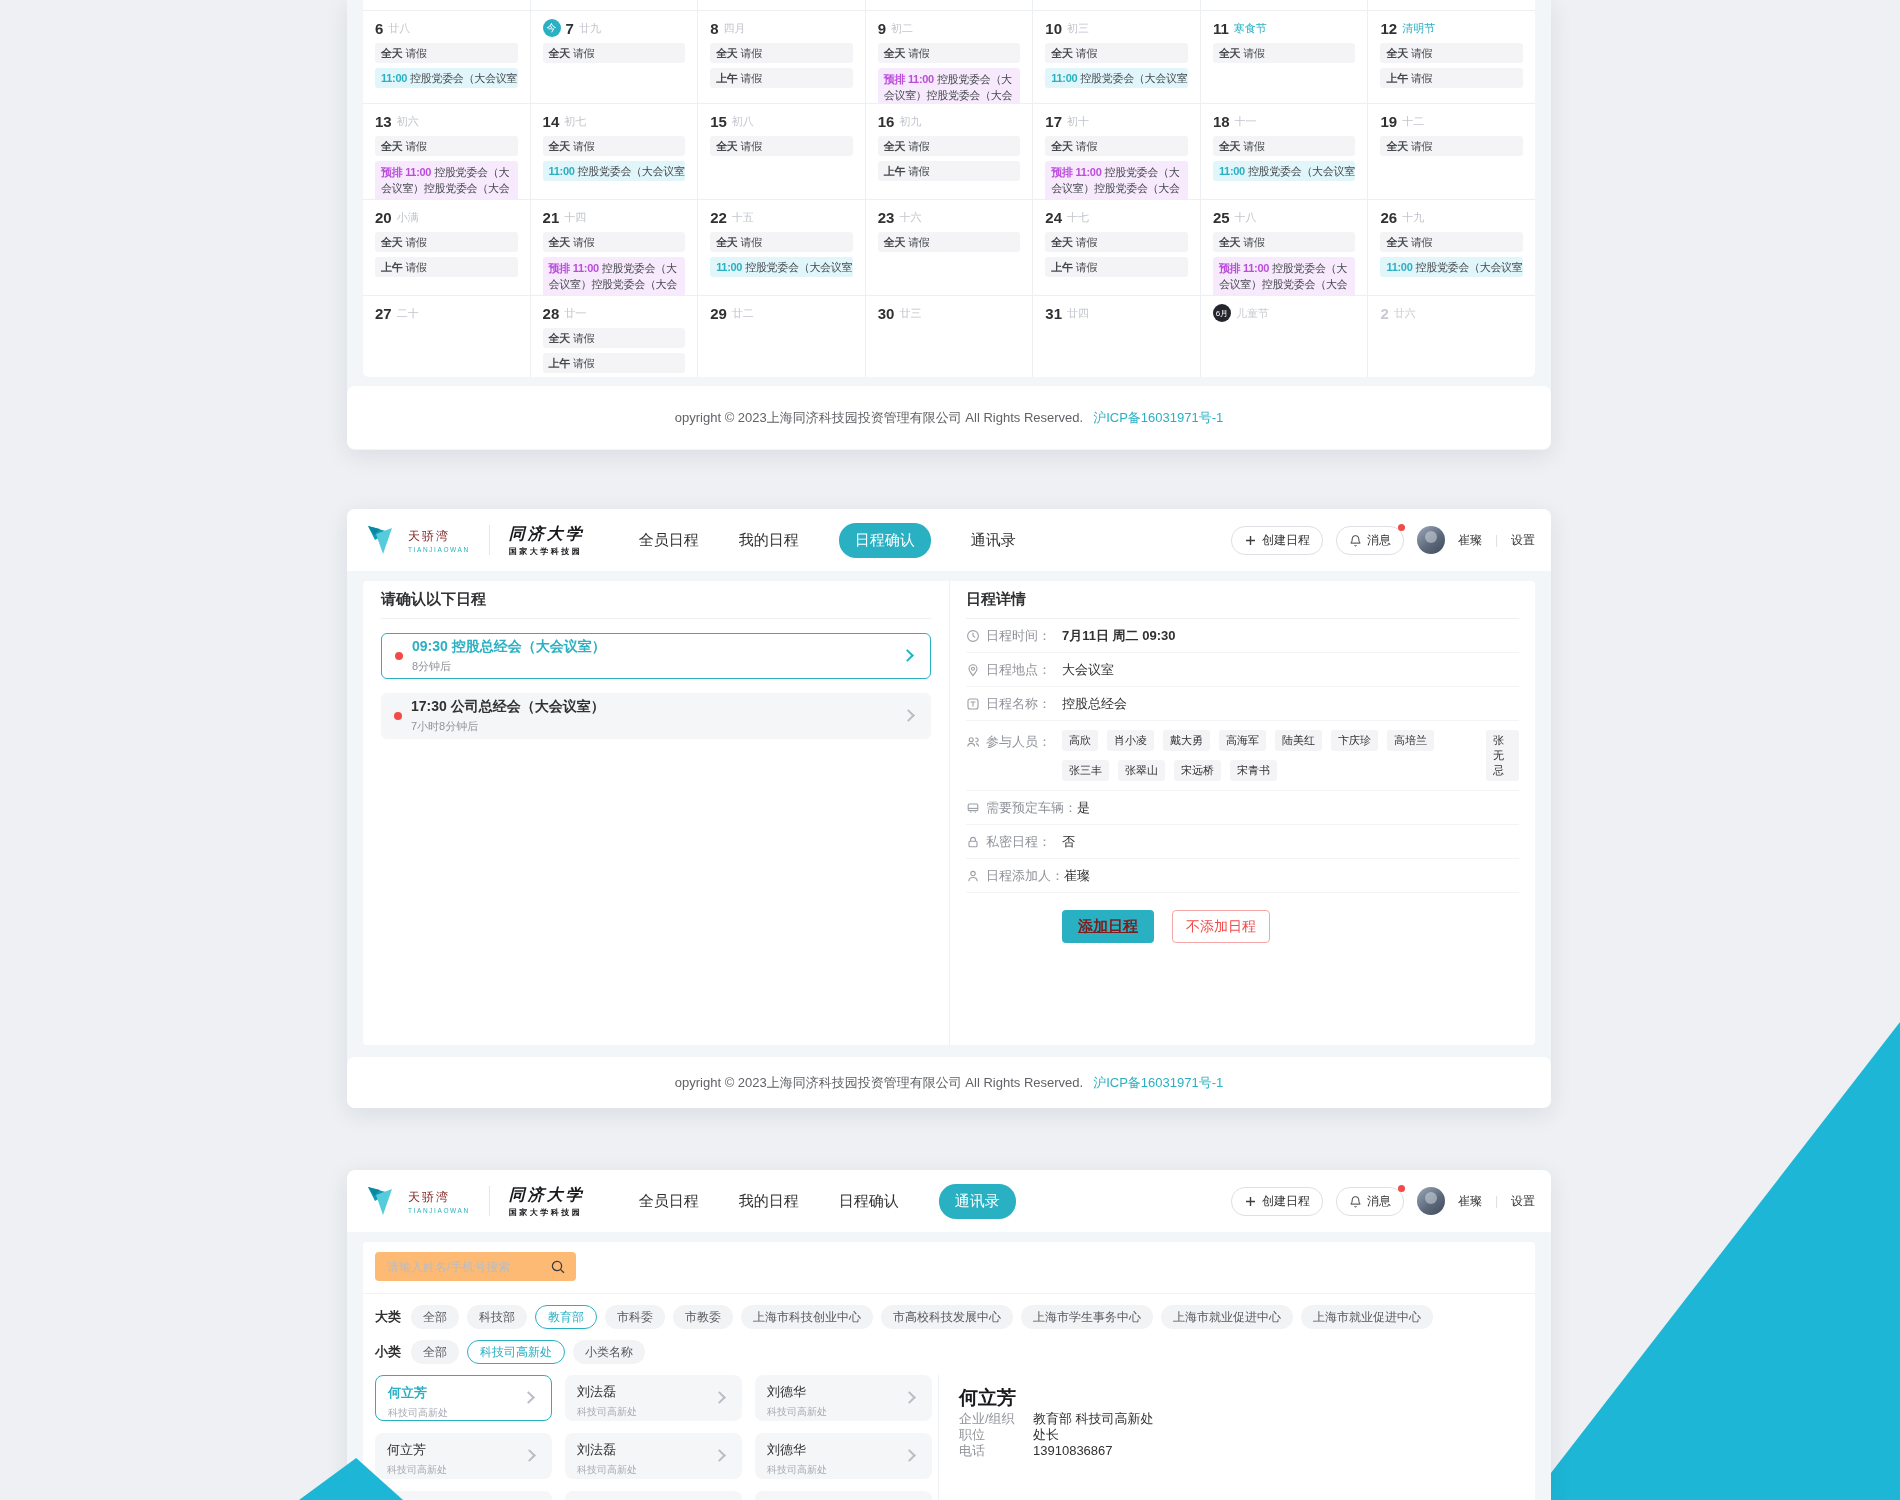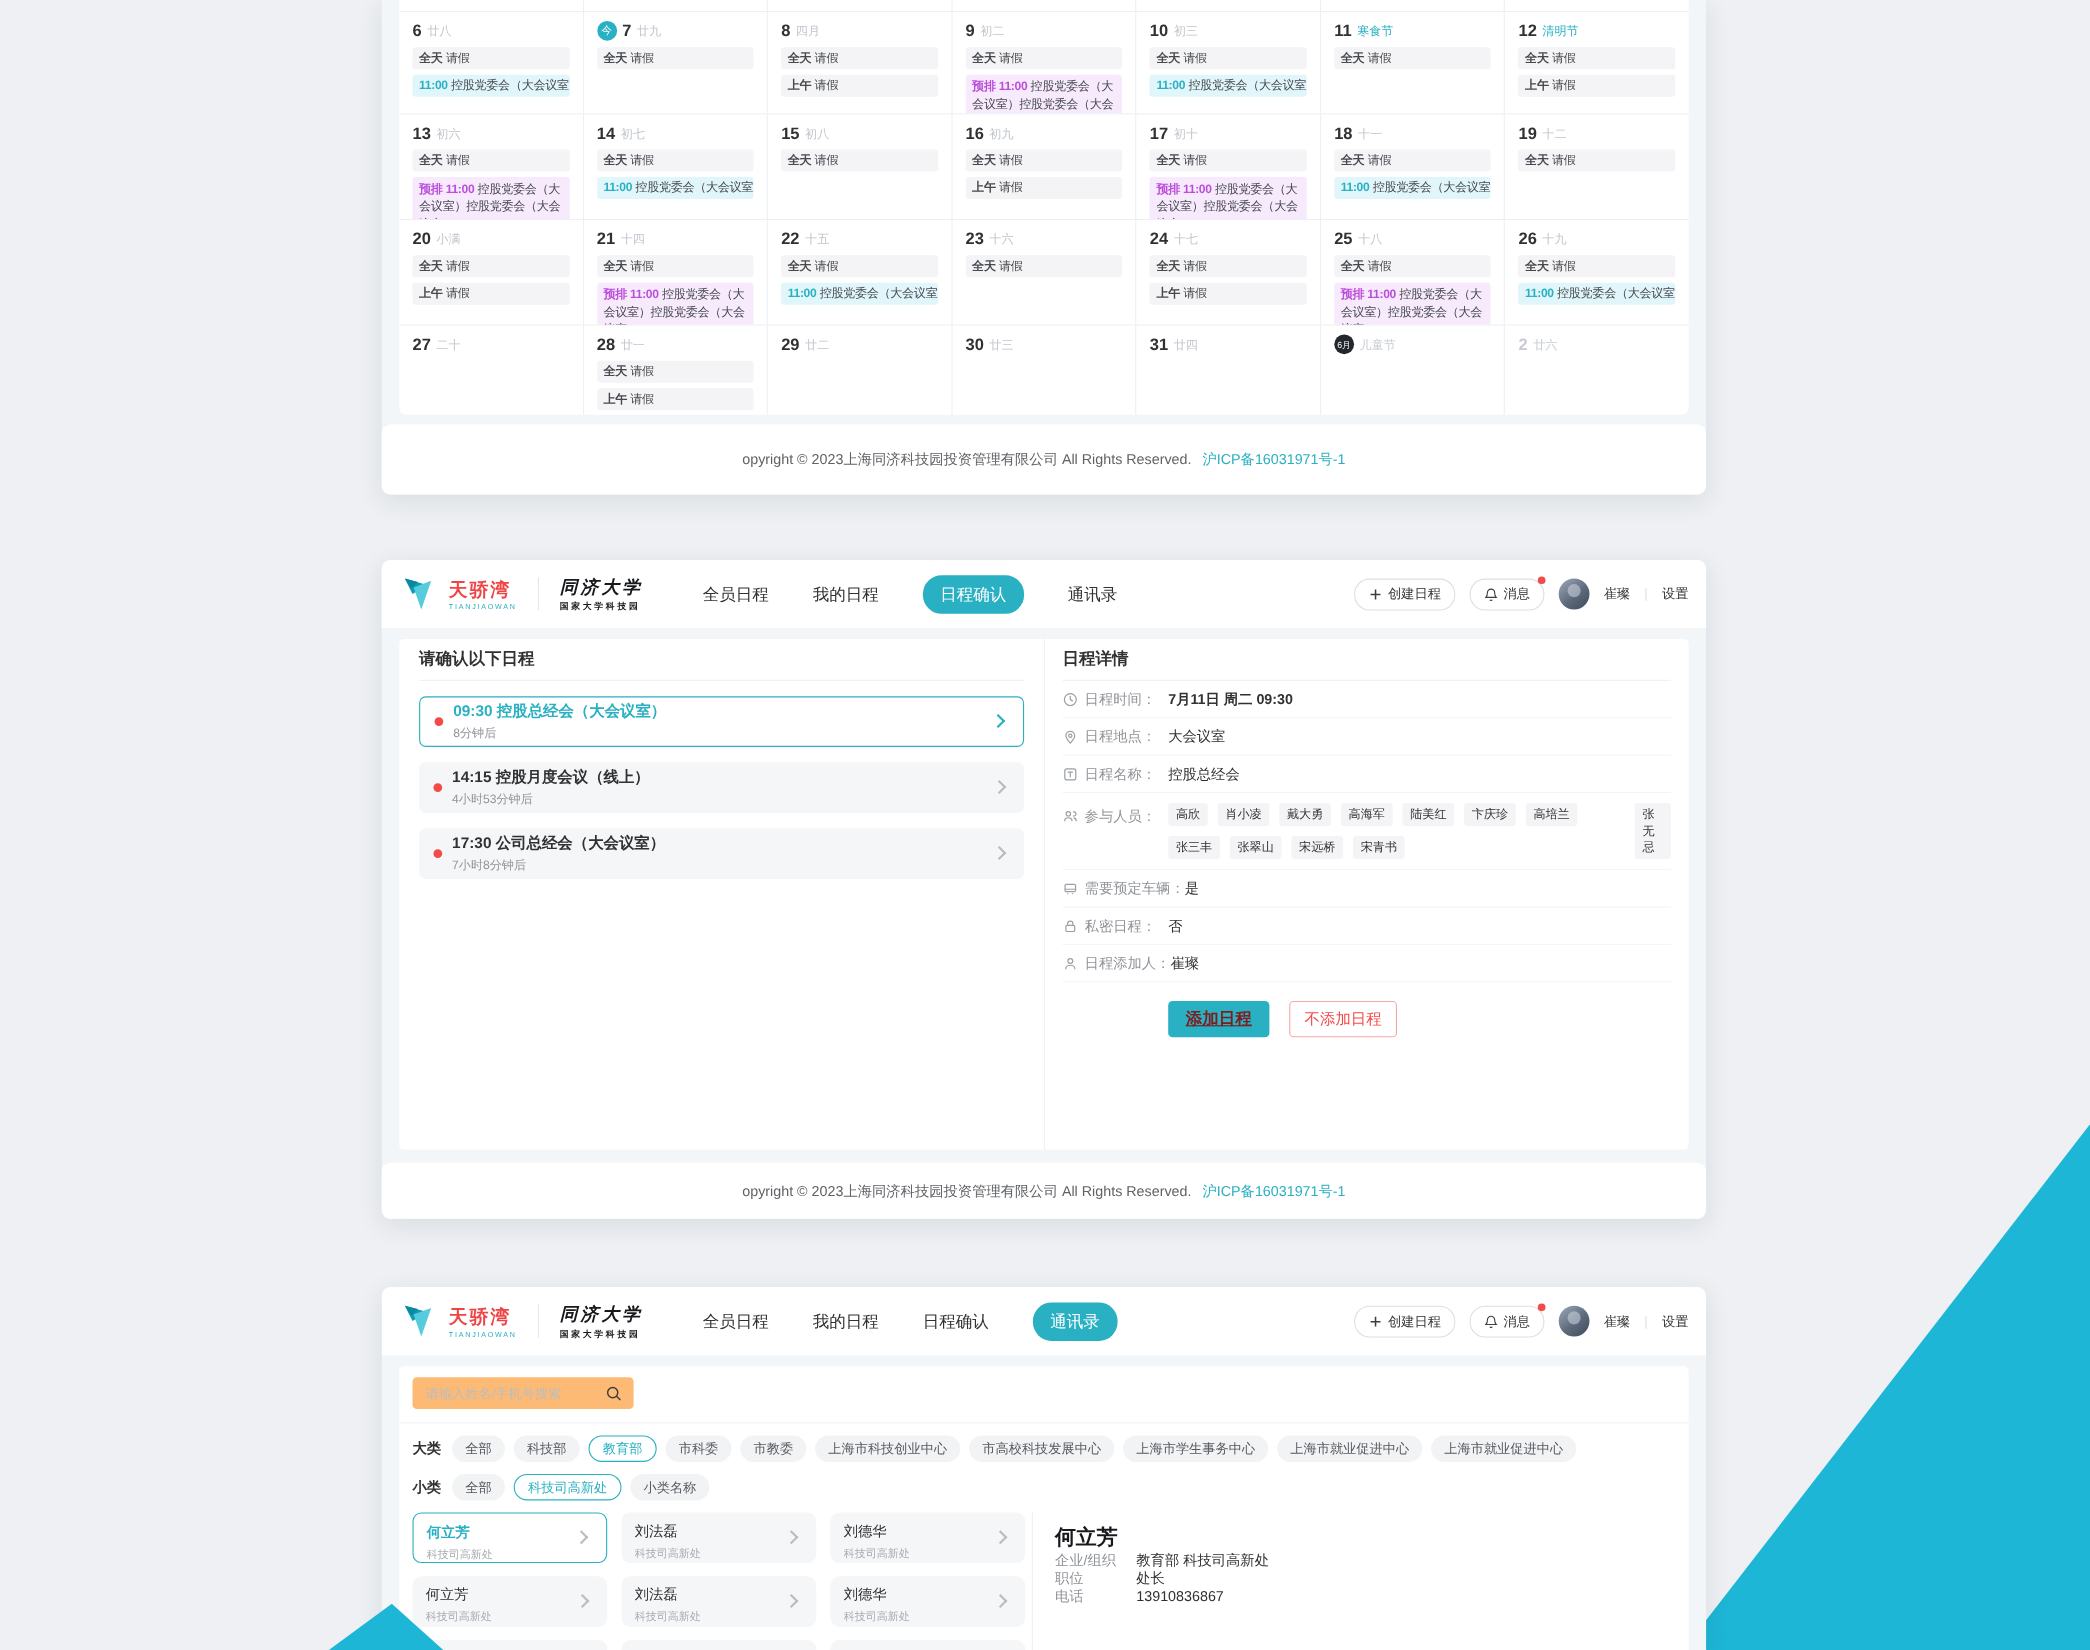--- a/index.html
+++ b/index.html
@@ -14,21 +14,21 @@
 
   .card{position:absolute;left:347px;width:1204px;background:#f3f6f8;box-shadow:0 6px 22px rgba(40,60,80,.10);z-index:2;}
   #sec1{top:0;height:450px;border-radius:0 0 8px 8px;}
   #sec2{top:509px;height:599px;border-radius:8px;}
   #sec3{top:1170px;height:330px;border-radius:8px 8px 0 0;overflow:hidden;}
 
   
   .navbar{position:absolute;left:0;top:0;width:100%;height:62px;background:#fff;border-radius:8px 8px 0 0;
     display:flex;align-items:center;padding:0 16px;box-sizing:border-box;}
   .brand{display:flex;align-items:center;gap:9px;}
-  .b1a{font-size:17px;font-weight:bold;color:#ef4444;letter-spacing:2px;}
+  .b1a{font-size:12px;font-weight:normal;color:#7f1d1d;letter-spacing:2px;}
   .b1b{font-size:6.5px;color:var(--accent);letter-spacing:1.6px;margin-top:1px;}
   .bsep{width:1px;height:30px;background:#e3e6ea;margin:0 10px;}
   .b2a{font-size:16px;font-weight:bold;font-style:italic;font-family:"Liberation Serif",serif;color:#17191c;letter-spacing:3px;}
   .b2b{font-size:8px;font-weight:bold;color:#17191c;letter-spacing:2.5px;margin-top:1px;}
   .tabs{display:flex;align-items:center;gap:40px;margin-left:54px;}
   .tab{font-size:15px;color:#303133;cursor:pointer;white-space:nowrap;}
   .tab.active{background:var(--accent);color:#fff;padding:8px 16px;border-radius:17px;}
   .nav-right{margin-left:auto;display:flex;align-items:center;gap:13px;}
   .nbtn{display:flex;align-items:center;gap:5px;border:1px solid #dcdfe3;border-radius:14px;
     padding:5px 12px;font-size:12px;color:#303133;background:#fff;position:relative;white-space:nowrap;}
@@ -418,26 +418,20 @@
         <div class="p-head">请确认以下日程</div>
         <div id="confirm-list">
             <div class="c-item sel">
               <span class="ci-dot"></span>
               <div class="ci-title">09:30 控股总经会（大会议室）</div>
               <div class="ci-sub">8分钟后</div>
               <span class="chev"></span>
             </div>
             <div class="c-item">
               <span class="ci-dot"></span>
-              <div class="ci-title">14:15 控股月度会议（线上）</div>
-              <div class="ci-sub">4小时53分钟后</div>
-              <span class="chev"></span>
-            </div>
-            <div class="c-item">
-              <span class="ci-dot"></span>
               <div class="ci-title">17:30 公司总经会（大会议室）</div>
               <div class="ci-sub">7小时8分钟后</div>
               <span class="chev"></span>
             </div>
           </div>
       </div>
       <div class="panelR">
         <div class="p-head">日程详情</div>
         <div id="confirm-fields">
             <div class="f-row">

